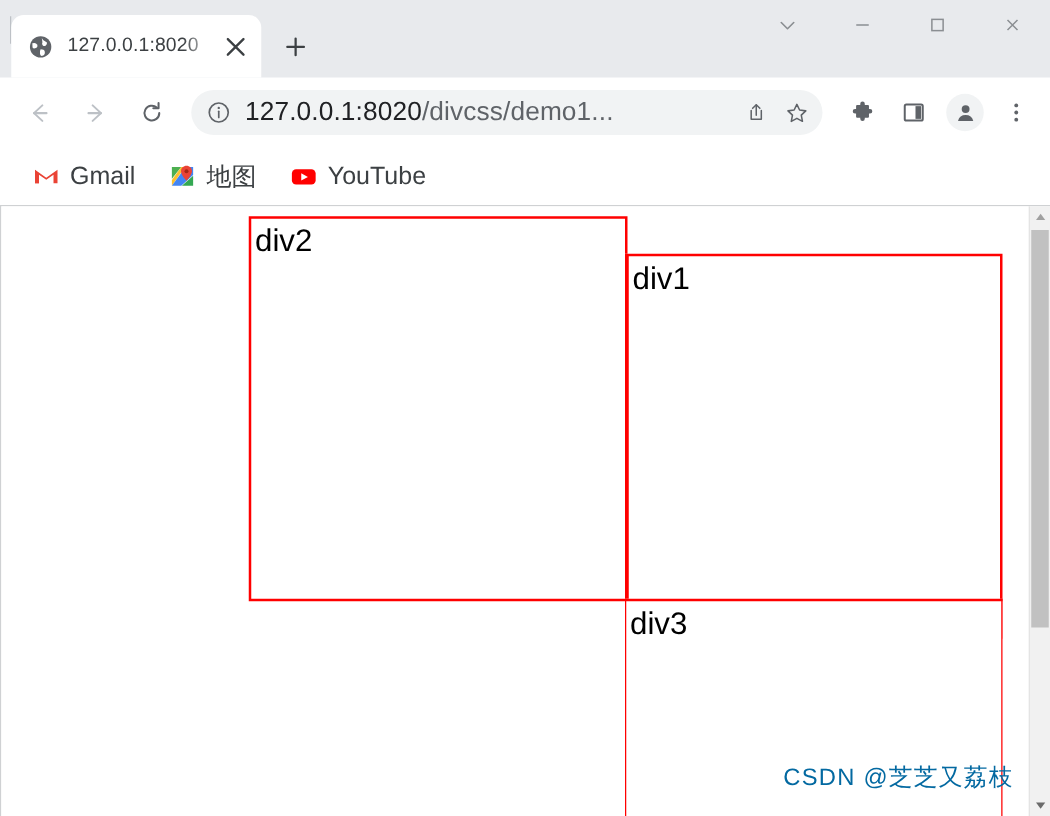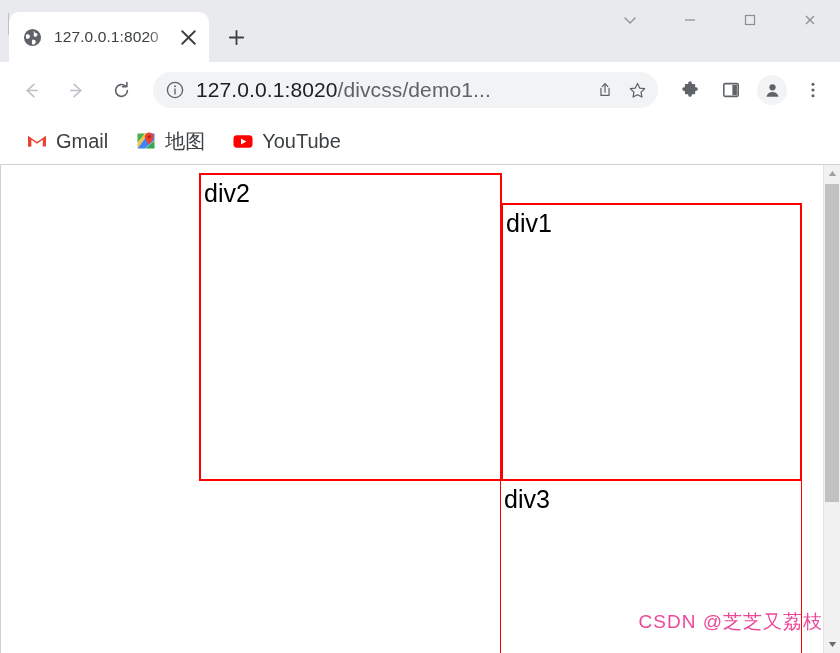--- a/index.html
+++ b/index.html
@@ -244,24 +244,24 @@
   #div3 {
     left: 499px; top: 314px;
     width: 302px; height: 240px;
     border: 1px solid #ff0000;
     border-top: 2px solid #ff0000;
     border-bottom: none;
   }
 
   .watermark {
     position: absolute;
-    right: 0;
+    right: 12px;
     bottom: 18px;
     font-size: 19px;
-    color: #ec4899;
+    color: #0369a1;
     white-space: nowrap;
     letter-spacing: 1px;
   }
 
   
   .scrollbar {
     position: absolute;
     top: 0; right: 0; bottom: 0;
     width: 17px;
     background: #f1f1f1;

